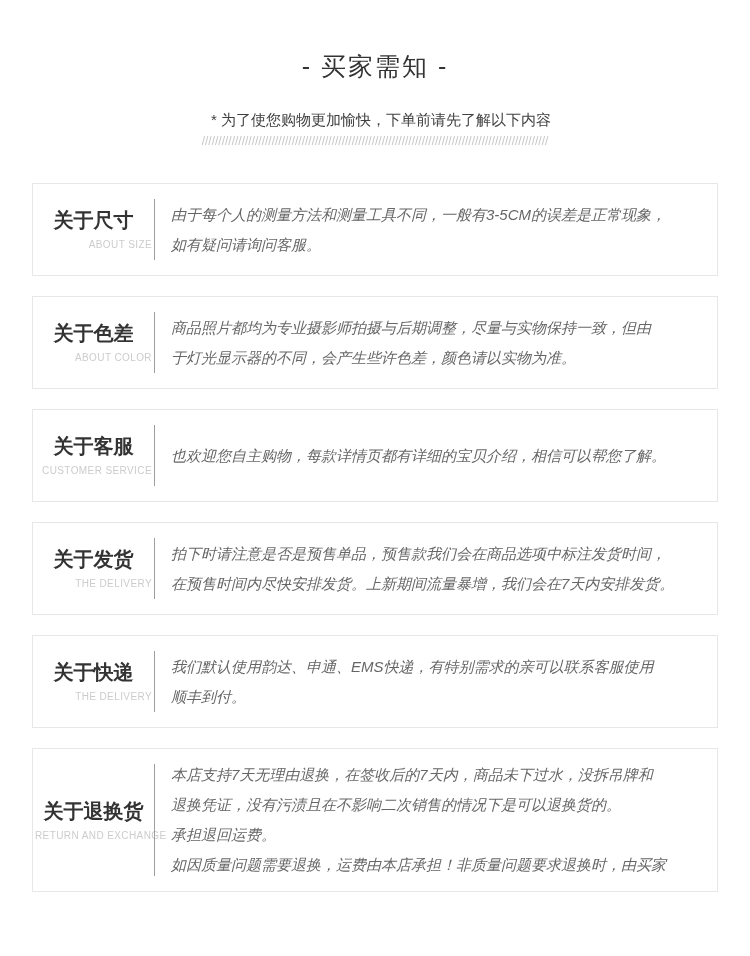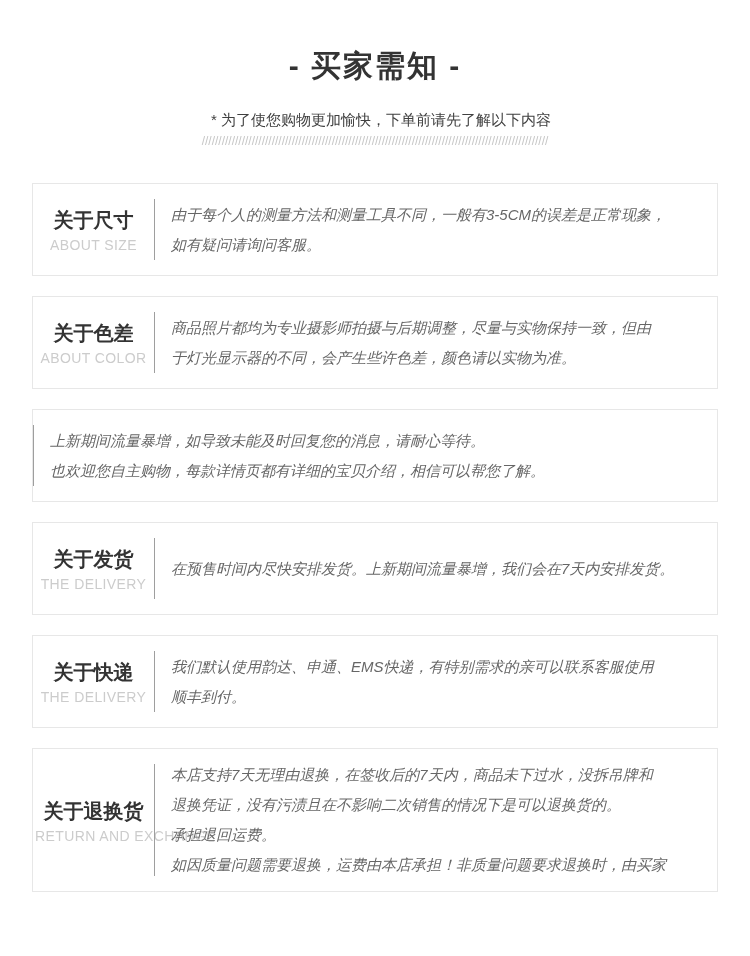--- a/index.html
+++ b/index.html
@@ -8,24 +8,24 @@
     height: 956px;
     font-family: "Liberation Sans", "DejaVu Sans", sans-serif;
     position: relative;
     overflow: hidden;
   }
   .page { width: 750px; height: 956px; background: #fff; }
 
   
   .header { text-align: center; padding-top: 50px; }
   .page-title {
-    font-size: 30px;
+    font-size: 25px;
     color: #333;
     letter-spacing: 2px;
-    font-weight: 700;
+    font-weight: 400;
     line-height: 32px;
   }
   .page-subtitle {
     margin-top: 5px;
     font-size: 13px;
     color: #b9b9b9;
     letter-spacing: 3px;
     line-height: 16px;
   }
   .note {
@@ -69,25 +69,26 @@
     padding: 0 2px;
   }
   .box-title {
     font-size: 20px;
     font-weight: bold;
     color: #333;
     line-height: 24px;
   }
   .box-subtitle {
     margin-top: 7px;
-    font-size: 14px;
+    font-size: 10px;
     color: #ccc;
     letter-spacing: 0.4px;
     white-space: nowrap;
     line-height: 12px;
+    text-align: right;
   }
   .box-divider {
     width: 1px;
     align-self: stretch;
     margin: 4px 0;
     background: #9e9e9e;
   }
   .box-content {
     flex: 1;
     padding: 0 14px 0 16px;
@@ -130,34 +131,38 @@
         <div class="box-subtitle">ABOUT COLOR</div>
       </div>
       <div class="box-divider"></div>
       <div class="box-content">
           <div class="content-line">商品照片都均为专业摄影师拍摄与后期调整，尽量与实物保持一致，但由</div>
           <div class="content-line">于灯光显示器的不同，会产生些许色差，颜色请以实物为准。</div>
         </div>
     </section>
 
     <section class="box">
+      <div class="box-label">
+        <div class="box-title">关于客服</div>
+        <div class="box-subtitle">CUSTOMER SERVICE</div>
+      </div>
       <div class="box-divider"></div>
       <div class="box-content">
-          <div class="content-line">上新期间流量暴增，如导致未能及时回复您的消息，请耐心等待。</div>
           <div class="content-line">也欢迎您自主购物，每款详情页都有详细的宝贝介绍，相信可以帮您了解。</div>
         </div>
     </section>
 
     <section class="box">
       <div class="box-label">
         <div class="box-title">关于发货</div>
         <div class="box-subtitle">THE DELIVERY</div>
       </div>
       <div class="box-divider"></div>
       <div class="box-content">
+          <div class="content-line">拍下时请注意是否是预售单品，预售款我们会在商品选项中标注发货时间，</div>
           <div class="content-line">在预售时间内尽快安排发货。上新期间流量暴增，我们会在7天内安排发货。</div>
         </div>
     </section>
 
     <section class="box">
       <div class="box-label">
         <div class="box-title">关于快递</div>
         <div class="box-subtitle">THE DELIVERY</div>
       </div>
       <div class="box-divider"></div>

